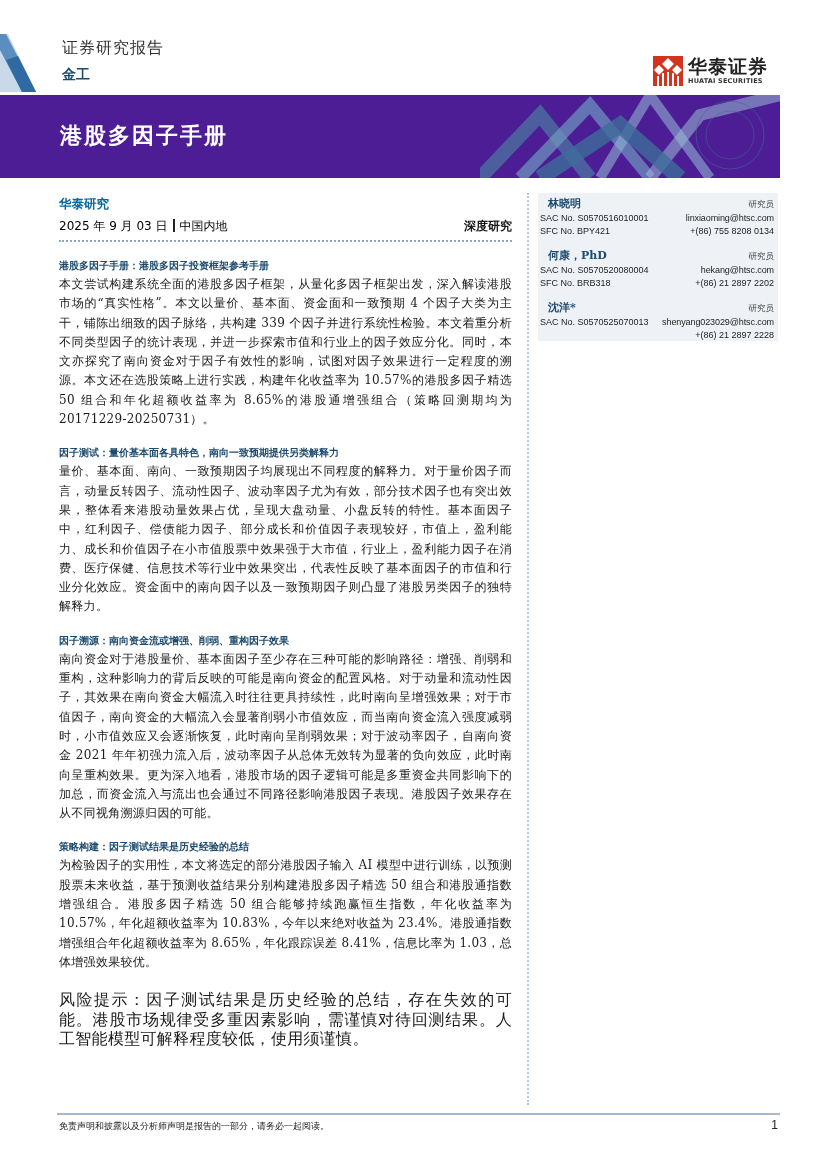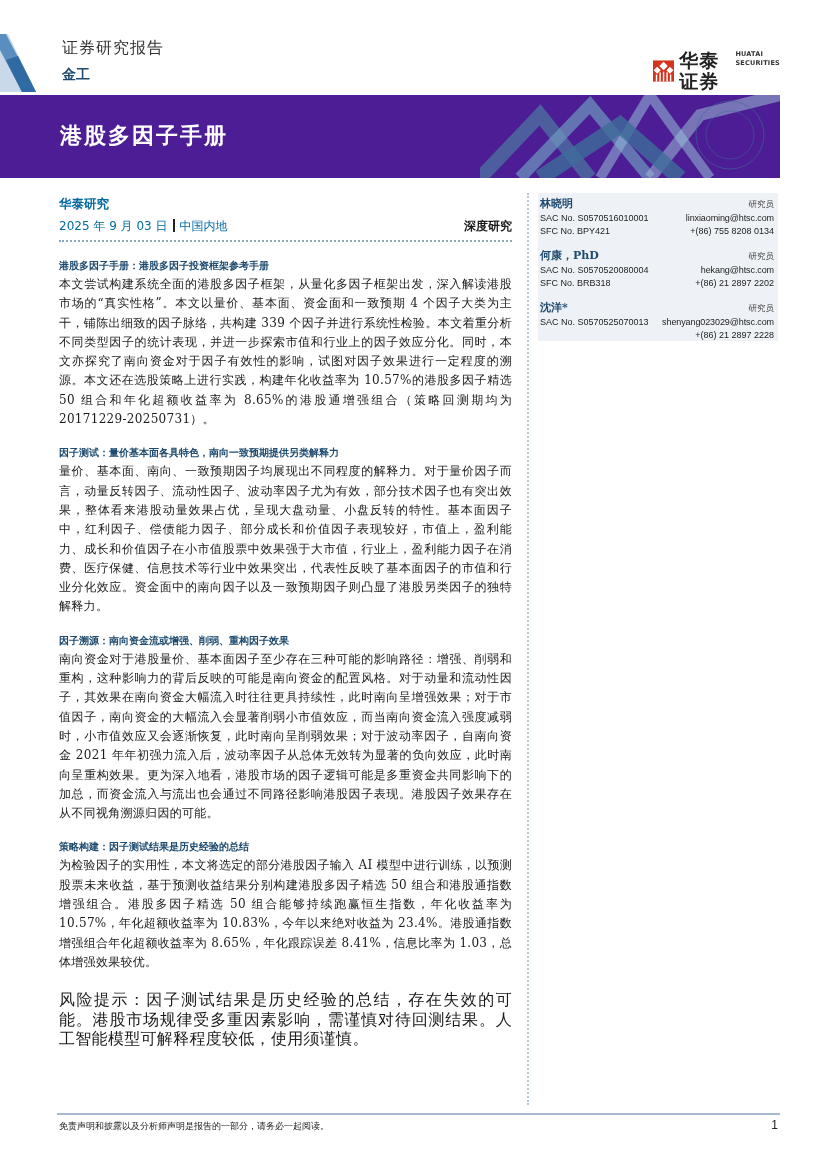--- a/index.html
+++ b/index.html
@@ -5,46 +5,46 @@
   * { margin: 0; padding: 0; box-sizing: border-box; }
   html, body { width: 826px; height: 1169px; background: #ffffff; overflow: hidden; }
   body { position: relative; font-family: "DejaVu Sans", sans-serif; color: #1a1a1a; }
 
   .corner-stripe { position: absolute; left: 0; top: 34px; width: 56px; height: 58px; }
   .report-type { position: absolute; left: 62px; top: 38px; font-size: 16px; color: #333; letter-spacing: 1px; font-family: Liberation Mono, monospace; }
   .dept { position: absolute; left: 62px; top: 66px; font-size: 14px; font-weight: bold; color: #1d4a6e; font-family: "DejaVu Serif", serif; }
 
   .logo { position: absolute; left: 653px; top: 52px; width: 135px; height: 38px; display: flex; align-items: center; }
   .logo-mark { width: 30px; height: 30px; }
-  .logo-text { margin-left: 5px; display: flex; flex-direction: row; }
+  .logo-text { margin-left: 5px; display: flex; flex-direction: column; }
   .logo-cn { font-size: 19px; font-weight: bold; color: #222; letter-spacing: 1px; line-height: 21px; }
   .logo-en { font-size: 6.5px; font-weight: bold; color: #333; letter-spacing: 0.2px; line-height: 9px; }
 
   .banner { position: absolute; left: 0; top: 95px; width: 780px; height: 83px; background: #4c1d95; overflow: hidden; }
   .banner-title { position: absolute; left: 60px; top: 26px; font-size: 22px; color: #ffffff; font-weight: bold; letter-spacing: 2px; font-family: "DejaVu Serif", serif; }
   .banner-art { position: absolute; right: 0; top: 0; width: 300px; height: 83px; }
 
   .left-col { position: absolute; left: 59px; top: 196px; width: 453px; }
   .brand { font-size: 12.5px; font-weight: bold; color: #0369a1; font-family: "DejaVu Serif", serif; height: 22px; }
   .dateline { display: flex; justify-content: space-between; font-size: 12px; padding-bottom: 4px; border-bottom: 2px dotted #8fa6bf; height: 24px; }
-  .dateline .dl-left { color: #0369a1; }
+  .dateline .dl-left { color: #000000; }
   .dateline .sep { display: inline-block; width: 2px; height: 13px; background: #222; vertical-align: -2px; margin: 0 5px; }
   .dateline .dl-right { font-weight: bold; font-family: "DejaVu Serif", serif; }
 
   .section { margin-top: 14px; }
   .section h2 { font-size: 10px; font-weight: bold; color: #1d4a6e; line-height: 19px; font-family: "DejaVu Serif", serif; }
   .section p { font-size: 12px; line-height: 19.3px; text-align: justify; color: #1a1a1a; font-family: "DejaVu Serif", serif; letter-spacing: 0.3px; }
   .risk { margin-top: 18px; }
   .risk p { font-size: 16px; line-height: 19.3px; text-align: justify; font-family: "DejaVu Serif", serif; letter-spacing: 0.3px; }
 
   .divider-v { position: absolute; left: 527px; top: 193px; width: 0; height: 912px; border-left: 2px dotted #b9c6d4; }
 
   .authors { position: absolute; left: 538px; top: 193px; width: 240px; height: 148px; background: #eef2f6; padding: 3px 4px 0 2px; }
   .author { margin-bottom: 10px; }
-  .author-top { display: flex; justify-content: space-between; align-items: baseline; height: 16px; }
+  .author-top { display: flex; justify-content: space-between; align-items: baseline; height: 16px; margin-left: 8px; }
   .author-name { font-size: 11px; font-weight: bold; color: #1d4a6e; font-family: "DejaVu Serif", serif; }
   .author-role { font-size: 8.5px; color: #444; font-family: "DejaVu Serif", serif; text-align: center; }
   .author-row { display: flex; justify-content: space-between; font-size: 9px; line-height: 13px; color: #222; font-family: "Liberation Sans", sans-serif; }
   .author-row .email { letter-spacing: -0.1px; }
 
   .footer-line { position: absolute; left: 57px; top: 1113px; width: 723px; height: 2px; border-top: 2px solid #a8b8cc; }
   .footer-note { position: absolute; left: 59px; top: 1120px; font-size: 9px; color: #222; font-family: "DejaVu Serif", serif; }
   .page-num { position: absolute; right: 48px; top: 1118px; font-size: 12px; color: #222; font-family: "Liberation Sans", sans-serif; }
 </style>
 </head>

